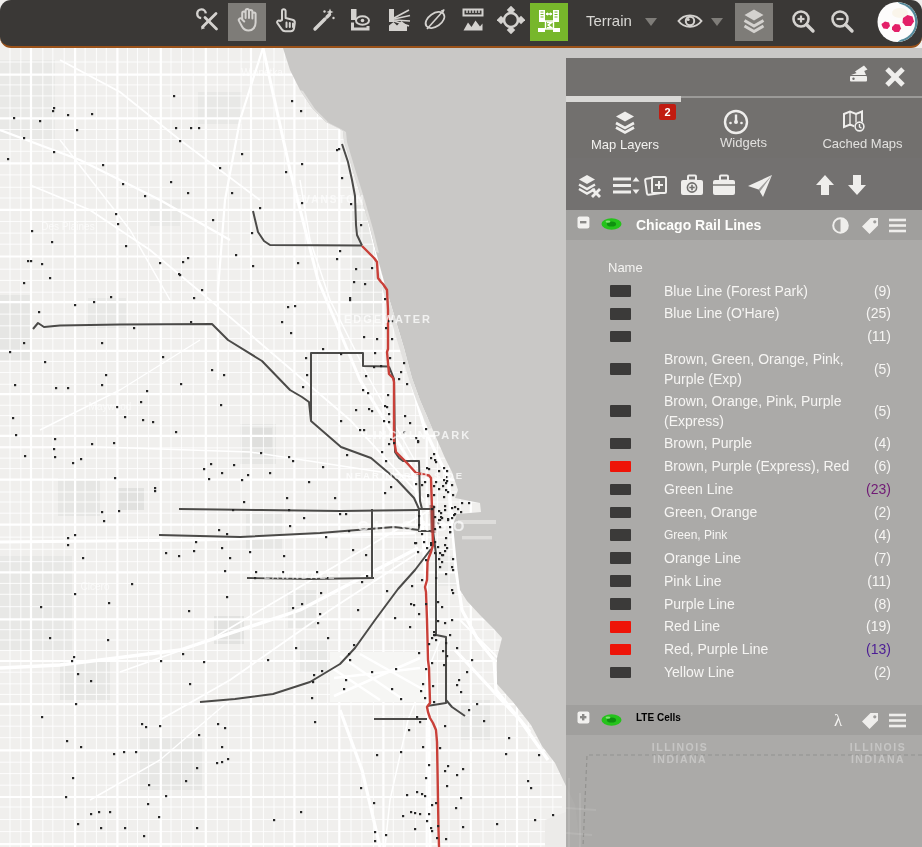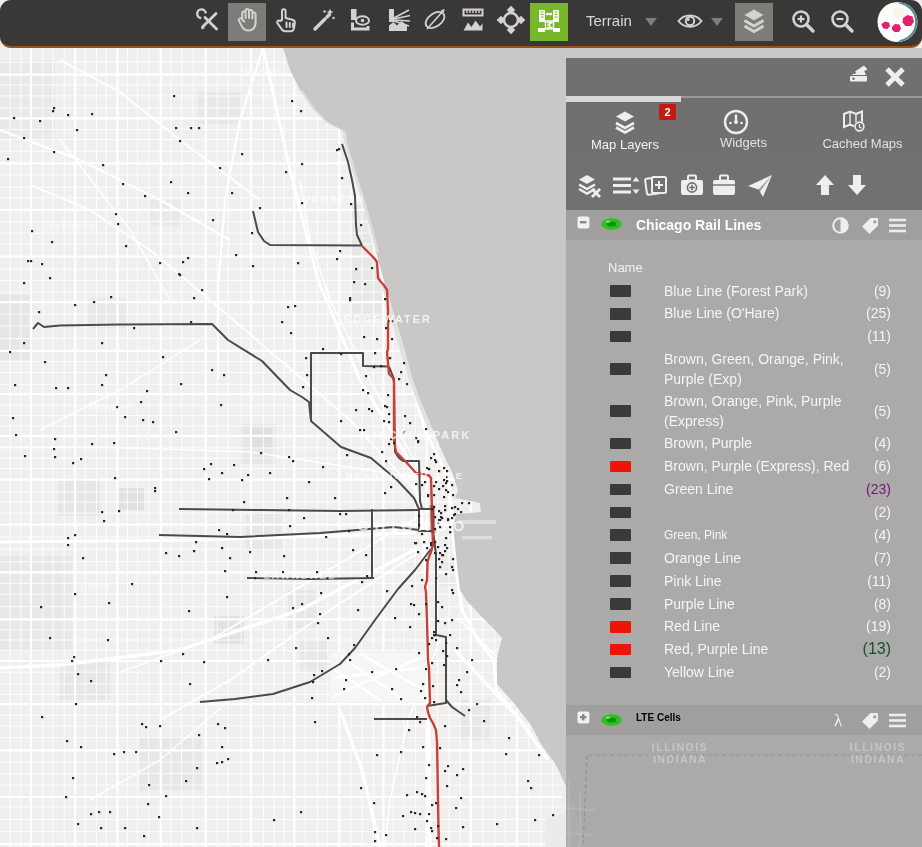--- a/index.html
+++ b/index.html
@@ -955,39 +955,40 @@
     <div style="position:absolute;left:43.5px;top:379.8px;width:21.5px;height:11.6px;background:#3b3a39;border-radius:1px"></div>
     <div style="position:absolute;left:98px;top:374.2px;width:190px;height:22.9px;line-height:22.9px;font-size:14px;color:#f6f5f3;white-space:nowrap">Brown, Purple</div>
     <div style="position:absolute;left:240px;top:374.2px;width:85px;height:22.9px;line-height:22.9px;font-size:14px;color:#f6f5f3;text-align:right">(4)</div>
     <div style="position:absolute;left:43.5px;top:402.7px;width:21.5px;height:11.6px;background:#ee1408;border-radius:1px"></div>
     <div style="position:absolute;left:98px;top:397.1px;width:190px;height:22.9px;line-height:22.9px;font-size:14px;color:#f6f5f3;white-space:nowrap">Brown, Purple (Express), Red</div>
     <div style="position:absolute;left:240px;top:397.1px;width:85px;height:22.9px;line-height:22.9px;font-size:14px;color:#f6f5f3;text-align:right">(6)</div>
     <div style="position:absolute;left:43.5px;top:425.6px;width:21.5px;height:11.6px;background:#3b3a39;border-radius:1px"></div>
     <div style="position:absolute;left:98px;top:420.0px;width:190px;height:22.9px;line-height:22.9px;font-size:14px;color:#f6f5f3;white-space:nowrap">Green Line</div>
     <div style="position:absolute;left:240px;top:420.0px;width:85px;height:22.9px;line-height:22.9px;font-size:14px;color:#701a75;text-align:right">(23)</div>
     <div style="position:absolute;left:43.5px;top:448.5px;width:21.5px;height:11.6px;background:#3b3a39;border-radius:1px"></div>
+    <div style="position:absolute;left:98px;top:442.9px;width:190px;height:22.9px;line-height:22.9px;font-size:14px;color:#f6f5f3;white-space:nowrap">Green, Orange</div>
     <div style="position:absolute;left:240px;top:442.9px;width:85px;height:22.9px;line-height:22.9px;font-size:14px;color:#f6f5f3;text-align:right">(2)</div>
     <div style="position:absolute;left:43.5px;top:471.4px;width:21.5px;height:11.6px;background:#3b3a39;border-radius:1px"></div>
     <div style="position:absolute;left:98px;top:465.8px;width:190px;height:22.9px;line-height:22.9px;font-size:12px;color:#f6f5f3;white-space:nowrap">Green, Pink</div>
     <div style="position:absolute;left:240px;top:465.8px;width:85px;height:22.9px;line-height:22.9px;font-size:14px;color:#f6f5f3;text-align:right">(4)</div>
     <div style="position:absolute;left:43.5px;top:494.3px;width:21.5px;height:11.6px;background:#3b3a39;border-radius:1px"></div>
     <div style="position:absolute;left:98px;top:488.7px;width:190px;height:22.9px;line-height:22.9px;font-size:14px;color:#f6f5f3;white-space:nowrap">Orange Line</div>
     <div style="position:absolute;left:240px;top:488.7px;width:85px;height:22.9px;line-height:22.9px;font-size:14px;color:#f6f5f3;text-align:right">(7)</div>
     <div style="position:absolute;left:43.5px;top:517.2px;width:21.5px;height:11.6px;background:#3b3a39;border-radius:1px"></div>
     <div style="position:absolute;left:98px;top:511.6px;width:190px;height:22.9px;line-height:22.9px;font-size:14px;color:#f6f5f3;white-space:nowrap">Pink Line</div>
     <div style="position:absolute;left:240px;top:511.6px;width:85px;height:22.9px;line-height:22.9px;font-size:14px;color:#f6f5f3;text-align:right">(11)</div>
     <div style="position:absolute;left:43.5px;top:540.1px;width:21.5px;height:11.6px;background:#3b3a39;border-radius:1px"></div>
     <div style="position:absolute;left:98px;top:534.5px;width:190px;height:22.9px;line-height:22.9px;font-size:14px;color:#f6f5f3;white-space:nowrap">Purple Line</div>
     <div style="position:absolute;left:240px;top:534.5px;width:85px;height:22.9px;line-height:22.9px;font-size:14px;color:#f6f5f3;text-align:right">(8)</div>
     <div style="position:absolute;left:43.5px;top:563.0px;width:21.5px;height:11.6px;background:#ee1408;border-radius:1px"></div>
     <div style="position:absolute;left:98px;top:557.4px;width:190px;height:22.9px;line-height:22.9px;font-size:14px;color:#f6f5f3;white-space:nowrap">Red Line</div>
     <div style="position:absolute;left:240px;top:557.4px;width:85px;height:22.9px;line-height:22.9px;font-size:14px;color:#f6f5f3;text-align:right">(19)</div>
     <div style="position:absolute;left:43.5px;top:585.9px;width:21.5px;height:11.6px;background:#ee1408;border-radius:1px"></div>
     <div style="position:absolute;left:98px;top:580.3px;width:190px;height:22.9px;line-height:22.9px;font-size:14px;color:#f6f5f3;white-space:nowrap">Red, Purple Line</div>
-    <div style="position:absolute;left:240px;top:580.3px;width:85px;height:22.9px;line-height:22.9px;font-size:16px;color:#14532d;text-align:right">(13)</div>
+    <div style="position:absolute;left:240px;top:580.3px;width:85px;height:22.9px;line-height:22.9px;font-size:14px;color:#4c1d95;text-align:right">(13)</div>
     <div style="position:absolute;left:43.5px;top:608.8px;width:21.5px;height:11.6px;background:#3b3a39;border-radius:1px"></div>
     <div style="position:absolute;left:98px;top:603.2px;width:190px;height:22.9px;line-height:22.9px;font-size:14px;color:#f6f5f3;white-space:nowrap">Yellow Line</div>
     <div style="position:absolute;left:240px;top:603.2px;width:85px;height:22.9px;line-height:22.9px;font-size:14px;color:#f6f5f3;text-align:right">(2)</div>
     <div style="position:absolute;left:0;top:647px;width:356px;height:30px;background:rgba(158,157,155,0.9)"></div>
     <svg style="position:absolute;left:10.5px;top:653px;" width="13" height="13" viewBox="0 0 13 13">
       <rect x="0.5" y="0.5" width="11.9" height="11.9" rx="2" fill="#f2f1ef"></rect>
       <line x1="3" y1="6.2" x2="9.4" y2="6.2" stroke="#8a8987" stroke-width="2.4"></line>
       <line x1="6.2" y1="3" x2="6.2" y2="9.4" stroke="#8a8987" stroke-width="2.4"></line>
     </svg>
     <svg style="position:absolute;left:35px;top:655.5px;" width="21" height="13" viewBox="0 0 21 13">

